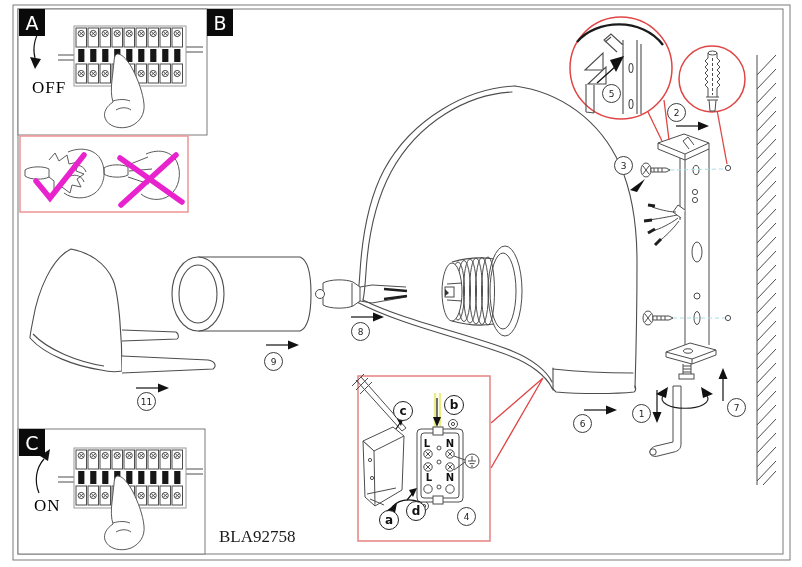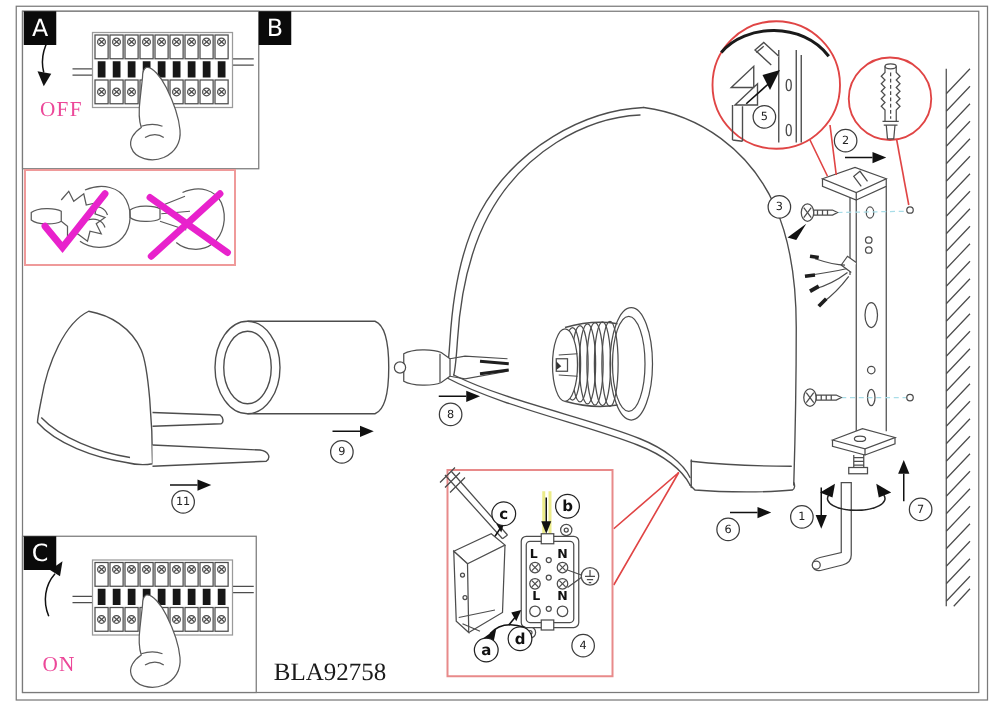--- a/index.html
+++ b/index.html
@@ -3,23 +3,23 @@
 <meta charset="utf-8">
 <style>
   html,body{margin:0;padding:0;background:#fff;}
   .stage{position:relative;width:802px;height:567px;background:#fff;overflow:hidden;
          font-family:"Liberation Sans",sans-serif;}
   .stage svg{position:absolute;left:0;top:0;}
   .abs{position:absolute;}
   .blk-label{width:26px;height:27px;background:#0a0a0a;color:#fff;display:flex;
              align-items:center;justify-content:center;font-size:19px;
              font-family:"DejaVu Sans",sans-serif;}
-  .state-text{font-family:"Liberation Serif",serif;font-size:17px;color:#ec4899;
+  .state-text{font-family:"Liberation Serif",serif;font-size:17px;color:#000000;
               letter-spacing:1px;}
-  .code-text{font-family:"Liberation Serif",serif;font-size:20px;color:#1a1a1a;}
+  .code-text{font-family:"Liberation Serif",serif;font-size:17px;color:#1a1a1a;}
   .step{width:17px;height:17px;border:1px solid #3d3d3d;border-radius:50%;
         display:flex;align-items:center;justify-content:center;
         font-size:9px;color:#222;background:#fff;font-family:"DejaVu Sans",sans-serif;}
   .letter{width:18px;height:18px;border:1.6px solid #222;border-radius:50%;
           display:flex;align-items:center;justify-content:center;
           font-size:12px;font-weight:bold;color:#111;background:#fff;
           font-family:"DejaVu Sans",sans-serif;}
   .ln{width:12px;height:12px;display:flex;align-items:center;justify-content:center;
       font-size:10px;font-weight:bold;color:#111;font-family:"DejaVu Sans",sans-serif;}
 </style>
@@ -347,21 +347,21 @@
     <use href="#arr-r" transform="translate(657,412) rotate(90)"></use>
     <use href="#arr-r" transform="translate(723,379) rotate(-90)"></use>
   </g>
 </svg>
 
 <div class="abs blk-label" style="left:19px;top:9px;">A</div>
 <div class="abs blk-label" style="left:207px;top:9px;">B</div>
 <div class="abs blk-label" style="left:19px;top:429px;">C</div>
 
 <div class="abs state-text" style="left:32px;top:78px;">OFF</div>
-<div class="abs state-text" style="left:34px;top:522px;">ON</div>
+<div class="abs state-text" style="left:34px;top:496px;">ON</div>
 
 <div class="abs code-text" style="left:219px;top:527px;">BLA92758</div>
 
 <div class="abs ln" style="left:421px;top:437px;">L</div>
 <div class="abs ln" style="left:444px;top:437px;">N</div>
 <div class="abs ln" style="left:423px;top:471px;">L</div>
 <div class="abs ln" style="left:444px;top:471px;">N</div>
 
 <div class="abs step" style="left:632px;top:404px;">1</div>
 <div class="abs step" style="left:667px;top:103px;">2</div>

